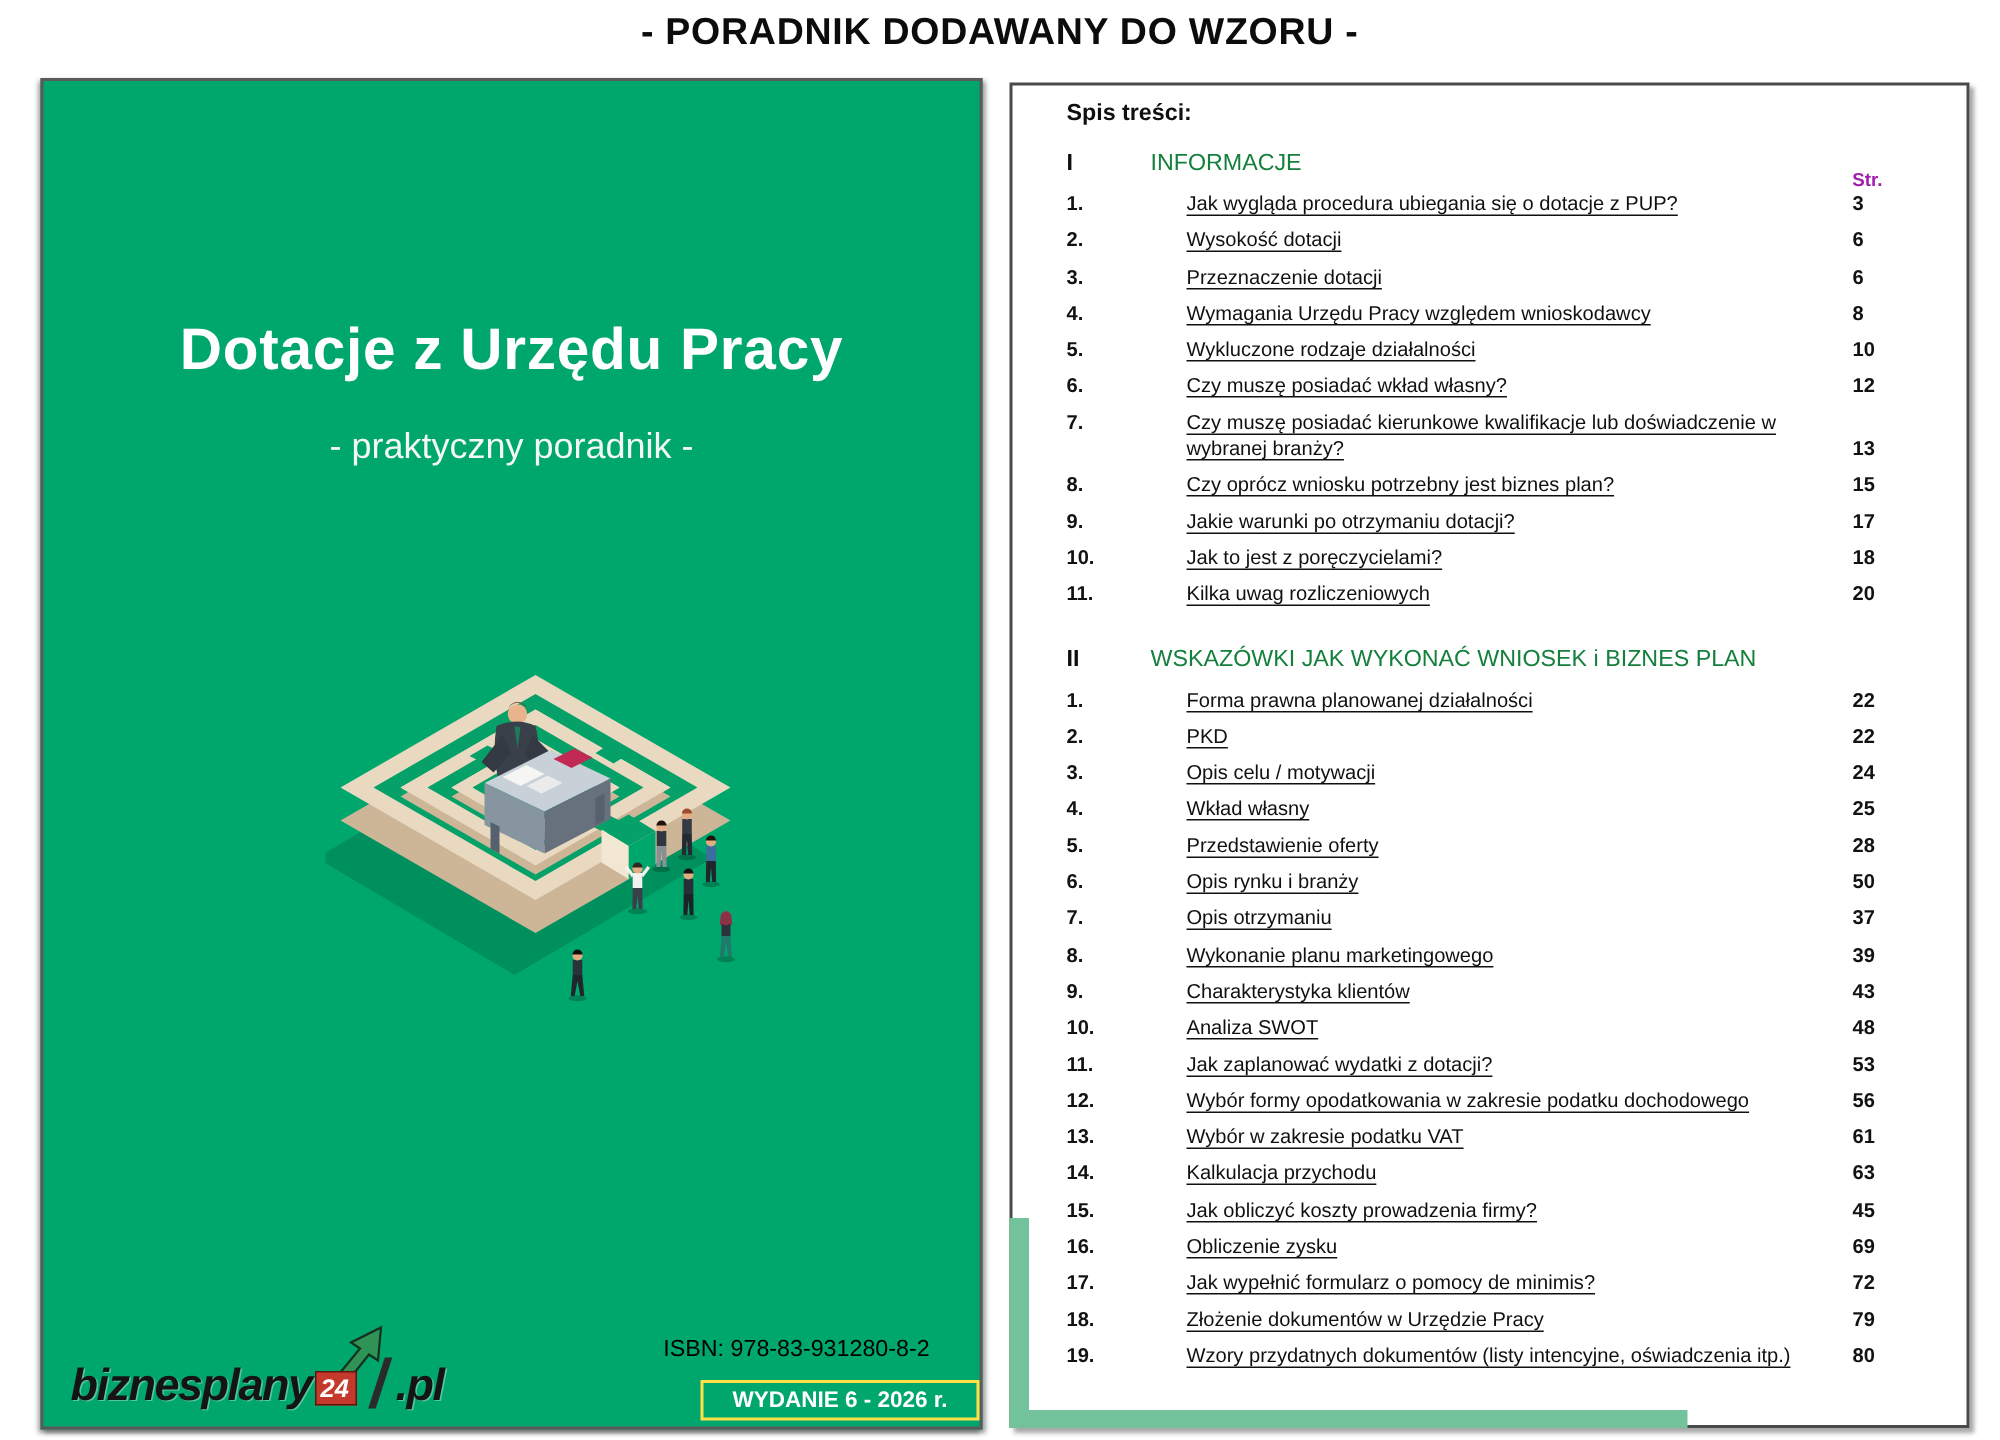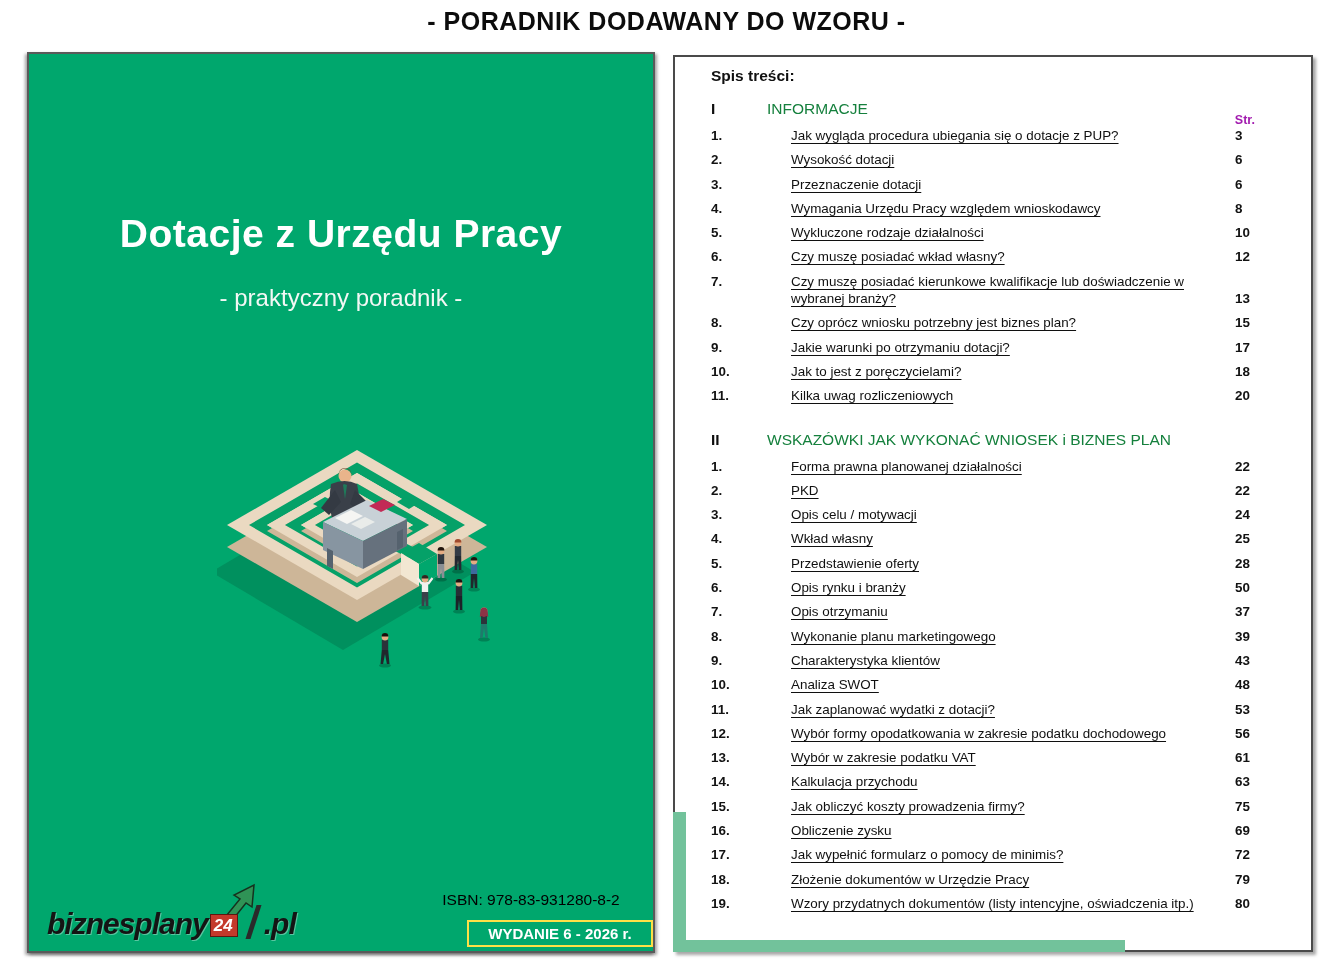--- a/index.html
+++ b/index.html
@@ -375,21 +375,21 @@
             <span class="row-page">61</span>
           </div>
           <div class="toc-row">
             <span class="row-num">14.</span>
             <span class="row-title">Kalkulacja przychodu</span>
             <span class="row-page">63</span>
           </div>
           <div class="toc-row">
             <span class="row-num">15.</span>
             <span class="row-title">Jak obliczyć koszty prowadzenia firmy?</span>
-            <span class="row-page">75</span>
+            <span class="row-page">45</span>
           </div>
           <div class="toc-row">
             <span class="row-num">16.</span>
             <span class="row-title">Obliczenie zysku</span>
             <span class="row-page">69</span>
           </div>
           <div class="toc-row">
             <span class="row-num">17.</span>
             <span class="row-title">Jak wypełnić formularz o pomocy de minimis?</span>
             <span class="row-page">72</span>

